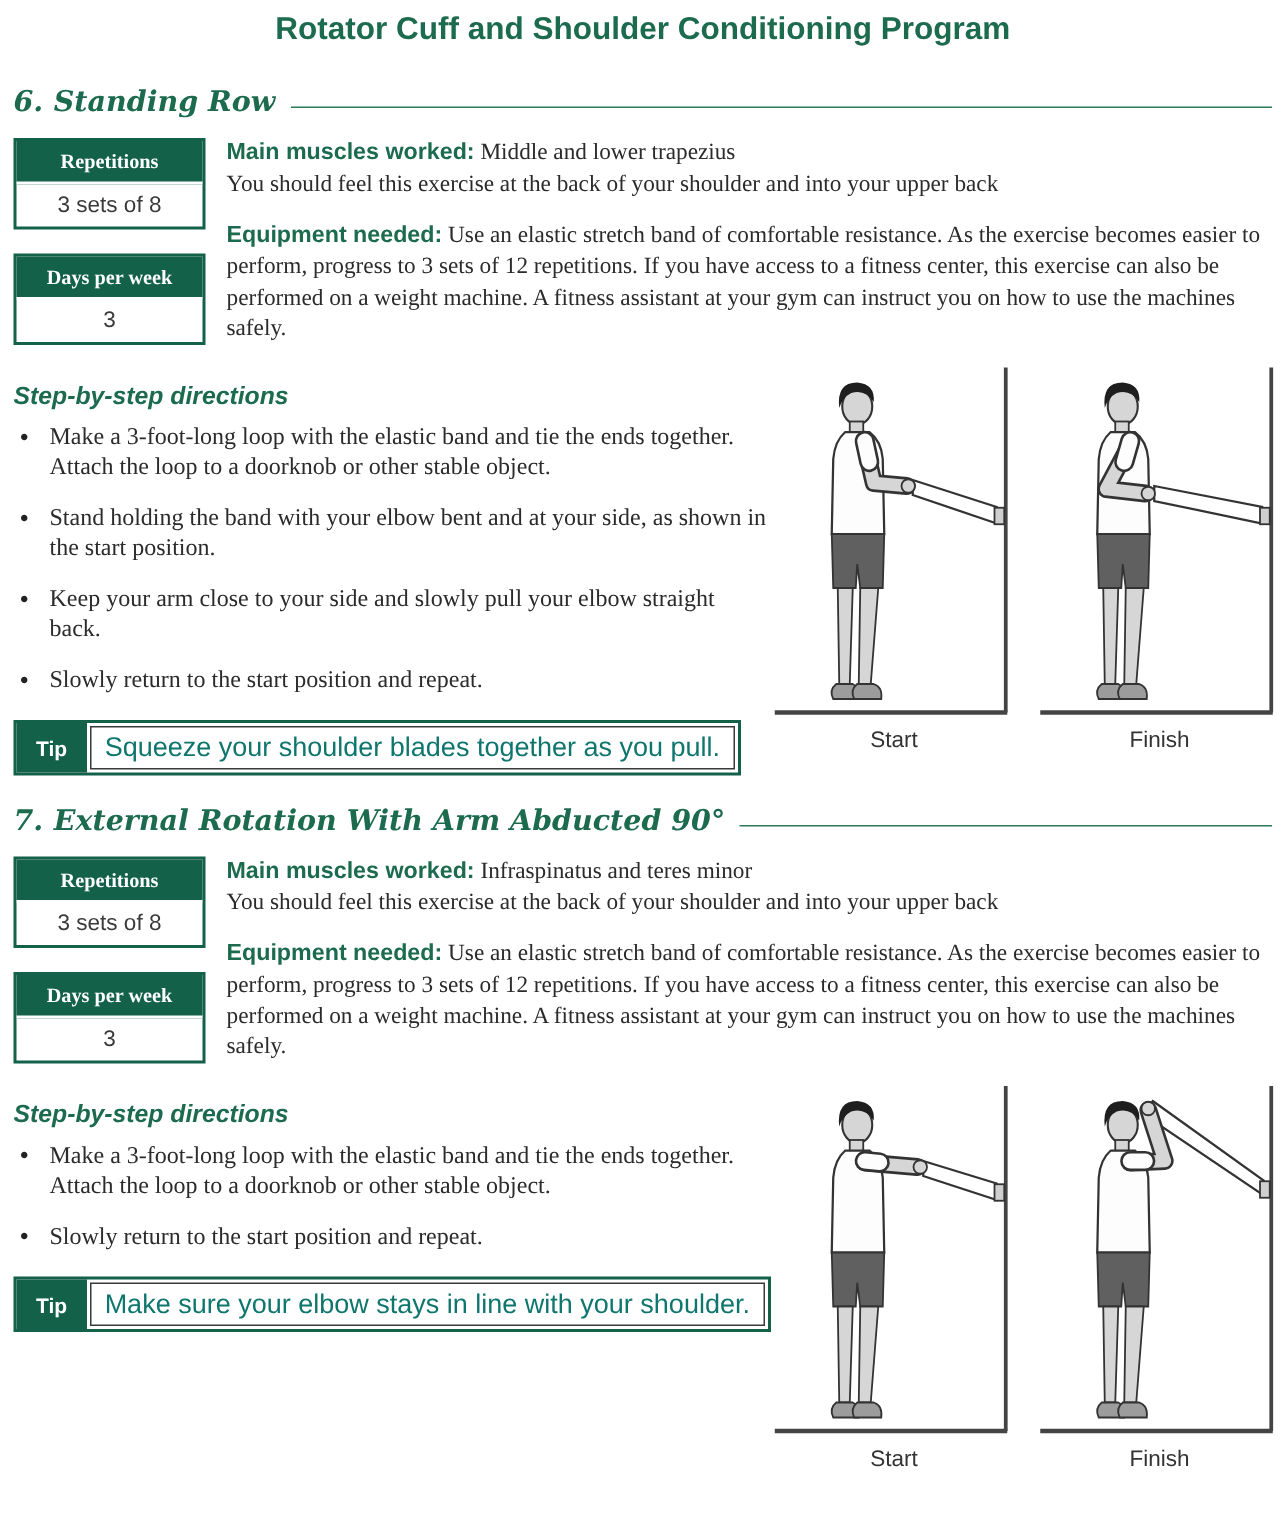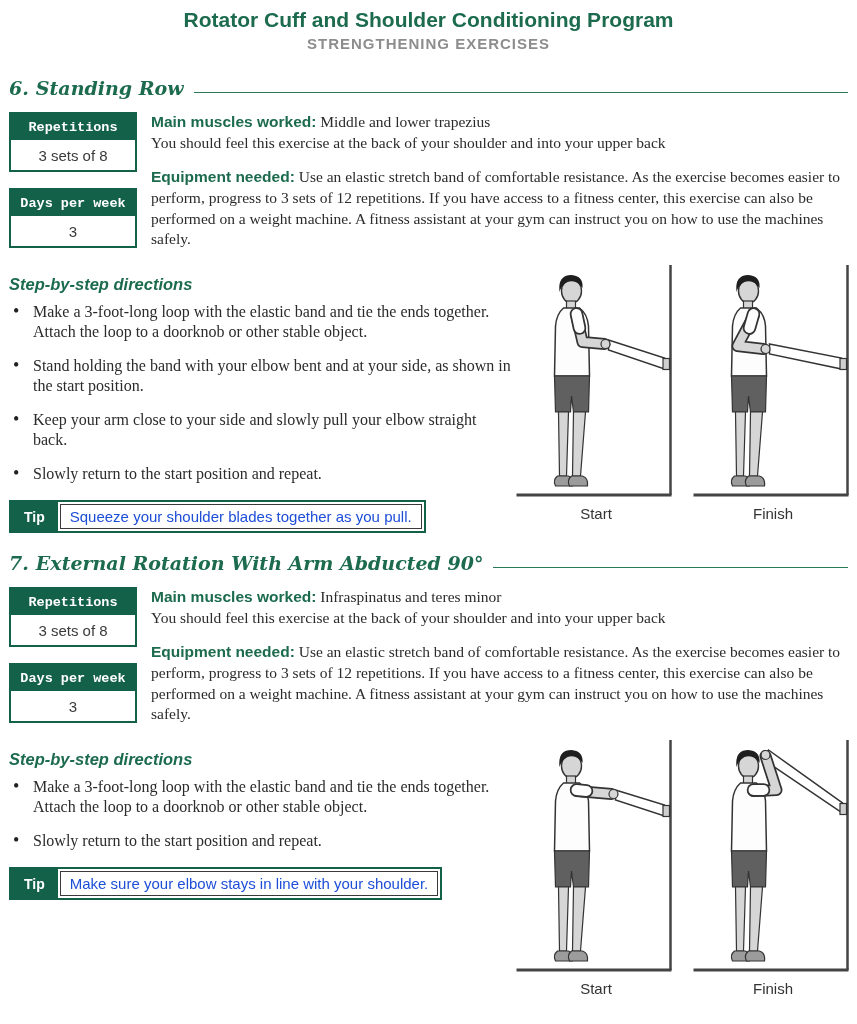--- a/index.html
+++ b/index.html
@@ -35,21 +35,21 @@
     font-size:19px;color:var(--green-head);
   }
   .sec-head .sec-num{margin-right:7px;}
   .sec-head .sec-rule{flex:1;margin-left:10px;border-bottom:1.8px solid var(--rule);transform:translateY(-2px);}
 
   
   .top-row{display:flex;margin-top:13px;}
   .info-col{width:128px;flex:none;display:flex;flex-direction:column;gap:16px;}
   .info-box{border:2px solid var(--green);background:#fff;text-align:center;}
   .info-box-header{
-    background:var(--green);color:#fff;font-family:Liberation Mono, monospace;
+    background:var(--green);color:#fff;font-family:Liberation Serif, serif;
     font-weight:bold;font-size:13.5px;padding:6px 0 5px;border-bottom:2px solid #fff;
   }
   .info-box-value{
     font-family:"Liberation Sans", sans-serif;font-size:15px;color:#3a3a3a;padding:5px 0 6px;
   }
   .text-col{flex:1;margin-left:14px;font-size:15.5px;line-height:1.33;color:var(--ink);}
   .text-col p{margin:0 0 14px 0;}
   .glabel{
     font-family:"Liberation Sans", sans-serif;font-weight:bold;color:var(--green-head);
   }
@@ -67,38 +67,37 @@
     content:"\2022";position:absolute;left:4px;top:-2px;font-size:18px;color:#222;
   }
 
   .tip{display:inline-flex;align-items:stretch;border:2px solid var(--green);margin-top:3px;background:#fff;}
   .tip-label{
     background:var(--green);color:#fff;font-family:"Liberation Sans", sans-serif;
     font-weight:bold;font-size:14px;padding:5px 13px;display:flex;align-items:center;
   }
   .tip-body{
     margin:2px;border:1px solid #3a3a3a;padding:3px 9px;display:flex;align-items:center;
-    font-family:"Liberation Sans", sans-serif;font-size:15px;color:#1d4ed8;white-space:nowrap;
+    font-family:"Liberation Sans", sans-serif;font-size:18px;color:#0f766e;white-space:nowrap;
   }
 
   .figures{flex:1;display:flex;justify-content:flex-end;gap:13px;margin-top:-4px;padding-right:1px;}
   .figure{width:164px;text-align:center;}
   .figure svg{display:block;width:164px;height:240px;}
   .fig-label{
     font-family:"Liberation Sans", sans-serif;font-size:15px;color:#333;margin-top:3px;
   }
 </style>
 </head>
 <body>
 
 <div class="page">
 
   <div class="doc-header">
     <div class="doc-title">Rotator Cuff and Shoulder Conditioning Program</div>
-    <div class="doc-subtitle">STRENGTHENING EXERCISES</div>
   </div>
 
   <div>
     <div class="sec-head">
       <span class="sec-num">6.</span>
       <span>Standing Row</span>
       <span class="sec-rule"></span>
     </div>
 
     <div class="top-row">

